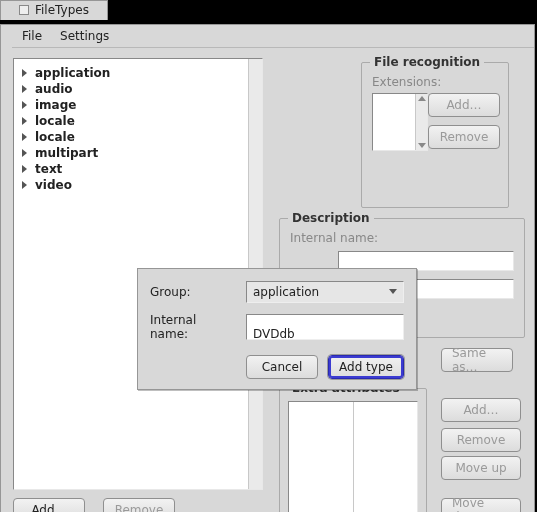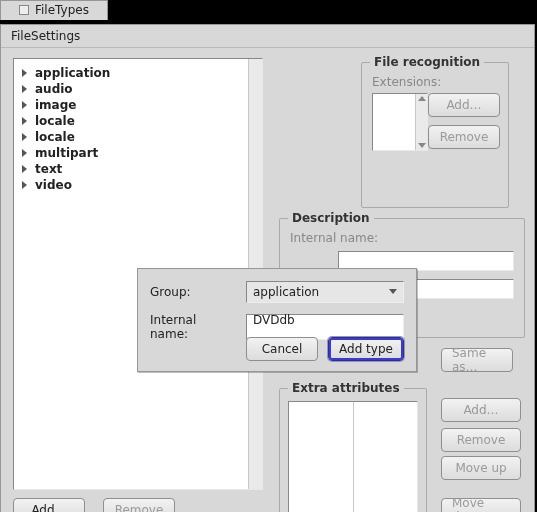--- a/index.html
+++ b/index.html
@@ -26,21 +26,21 @@
     background:#d8d8d8;
     border:1px solid #969696;
     width:535px; height:491px;
     position:relative;
   }
 
   
   .menubar {
     border-bottom:1px solid #b8b8b8;
     padding:4px 10px;
-    display:flex; 
+    display:flex; gap:18px;margin-left:11px;
   }
   .menubar span { cursor:default; }
 
   .content { position:relative; padding:10px 12px; height:calc(100% - 24px); }
 
   
   .tree-wrap {
     position:absolute; left:12px; top:10px; width:250px; height:432px;
     background:#fff; border-top:1px solid #888; border-left:1px solid #888;
     border-right:1px solid #e8e8e8; border-bottom:1px solid #e8e8e8;
@@ -123,21 +123,21 @@
   .extra-list .divider { position:absolute; left:50%; top:0; bottom:0; width:1px; background:#c8c8c8; }
 
   .rightcol-btn { position:absolute; left:440px; width:80px; }
   .rightcol-btn.b1 { top:350px; }
   .rightcol-btn.b2 { top:380px; }
   .rightcol-btn.b3 { top:408px; }
   .rightcol-btn.b4 { top:450px; }
 
   
   .dialog {
-    position:absolute; left:136px; top:220px; width:280px; height:104px;
+    position:absolute; left:136px; top:220px; width:280px; height:122px;
     background:#d8d8d8; border:1px solid #969696;
     box-shadow:1px 1px 0 rgba(0,0,0,0.25);
     z-index:10;
   }
   .dlg-row { position:absolute; left:12px; right:12px; display:flex; align-items:center; gap:8px; }
   .dlg-row.r1 { top:12px; }
   .dlg-row.r2 { top:44px; }
   .dlg-label { width:88px; text-align:left; }
   .dlg-select {
     flex:1; height:22px; background:#e6e6e6;
@@ -145,21 +145,21 @@
     border-right:1px solid #eee; border-bottom:1px solid #eee;
     display:flex; align-items:center; padding:0 6px; position:relative;
   }
   .dlg-select .chev { position:absolute; right:6px; top:7px;
     width:0;height:0;border-left:4px solid transparent;border-right:4px solid transparent;
     border-top:5px solid #555; }
   .dlg-input {
     flex:1; height:22px; background:#fff;
     border-top:1px solid #888; border-left:1px solid #888;
     border-right:1px solid #eee; border-bottom:1px solid #eee;
-    padding:12px 6px; display:flex; align-items:flex-end;
+    padding:12px 6px; display:flex; align-items:flex-start;
   }
   .dlg-btns { position:absolute; right:12px; bottom:10px; display:flex; gap:10px; }
 </style>
 </head>
 <body>
 
 <div class="tabbar">
   <div class="tab">
     <span class="sq"></span>
     <span>FileTypes</span>

